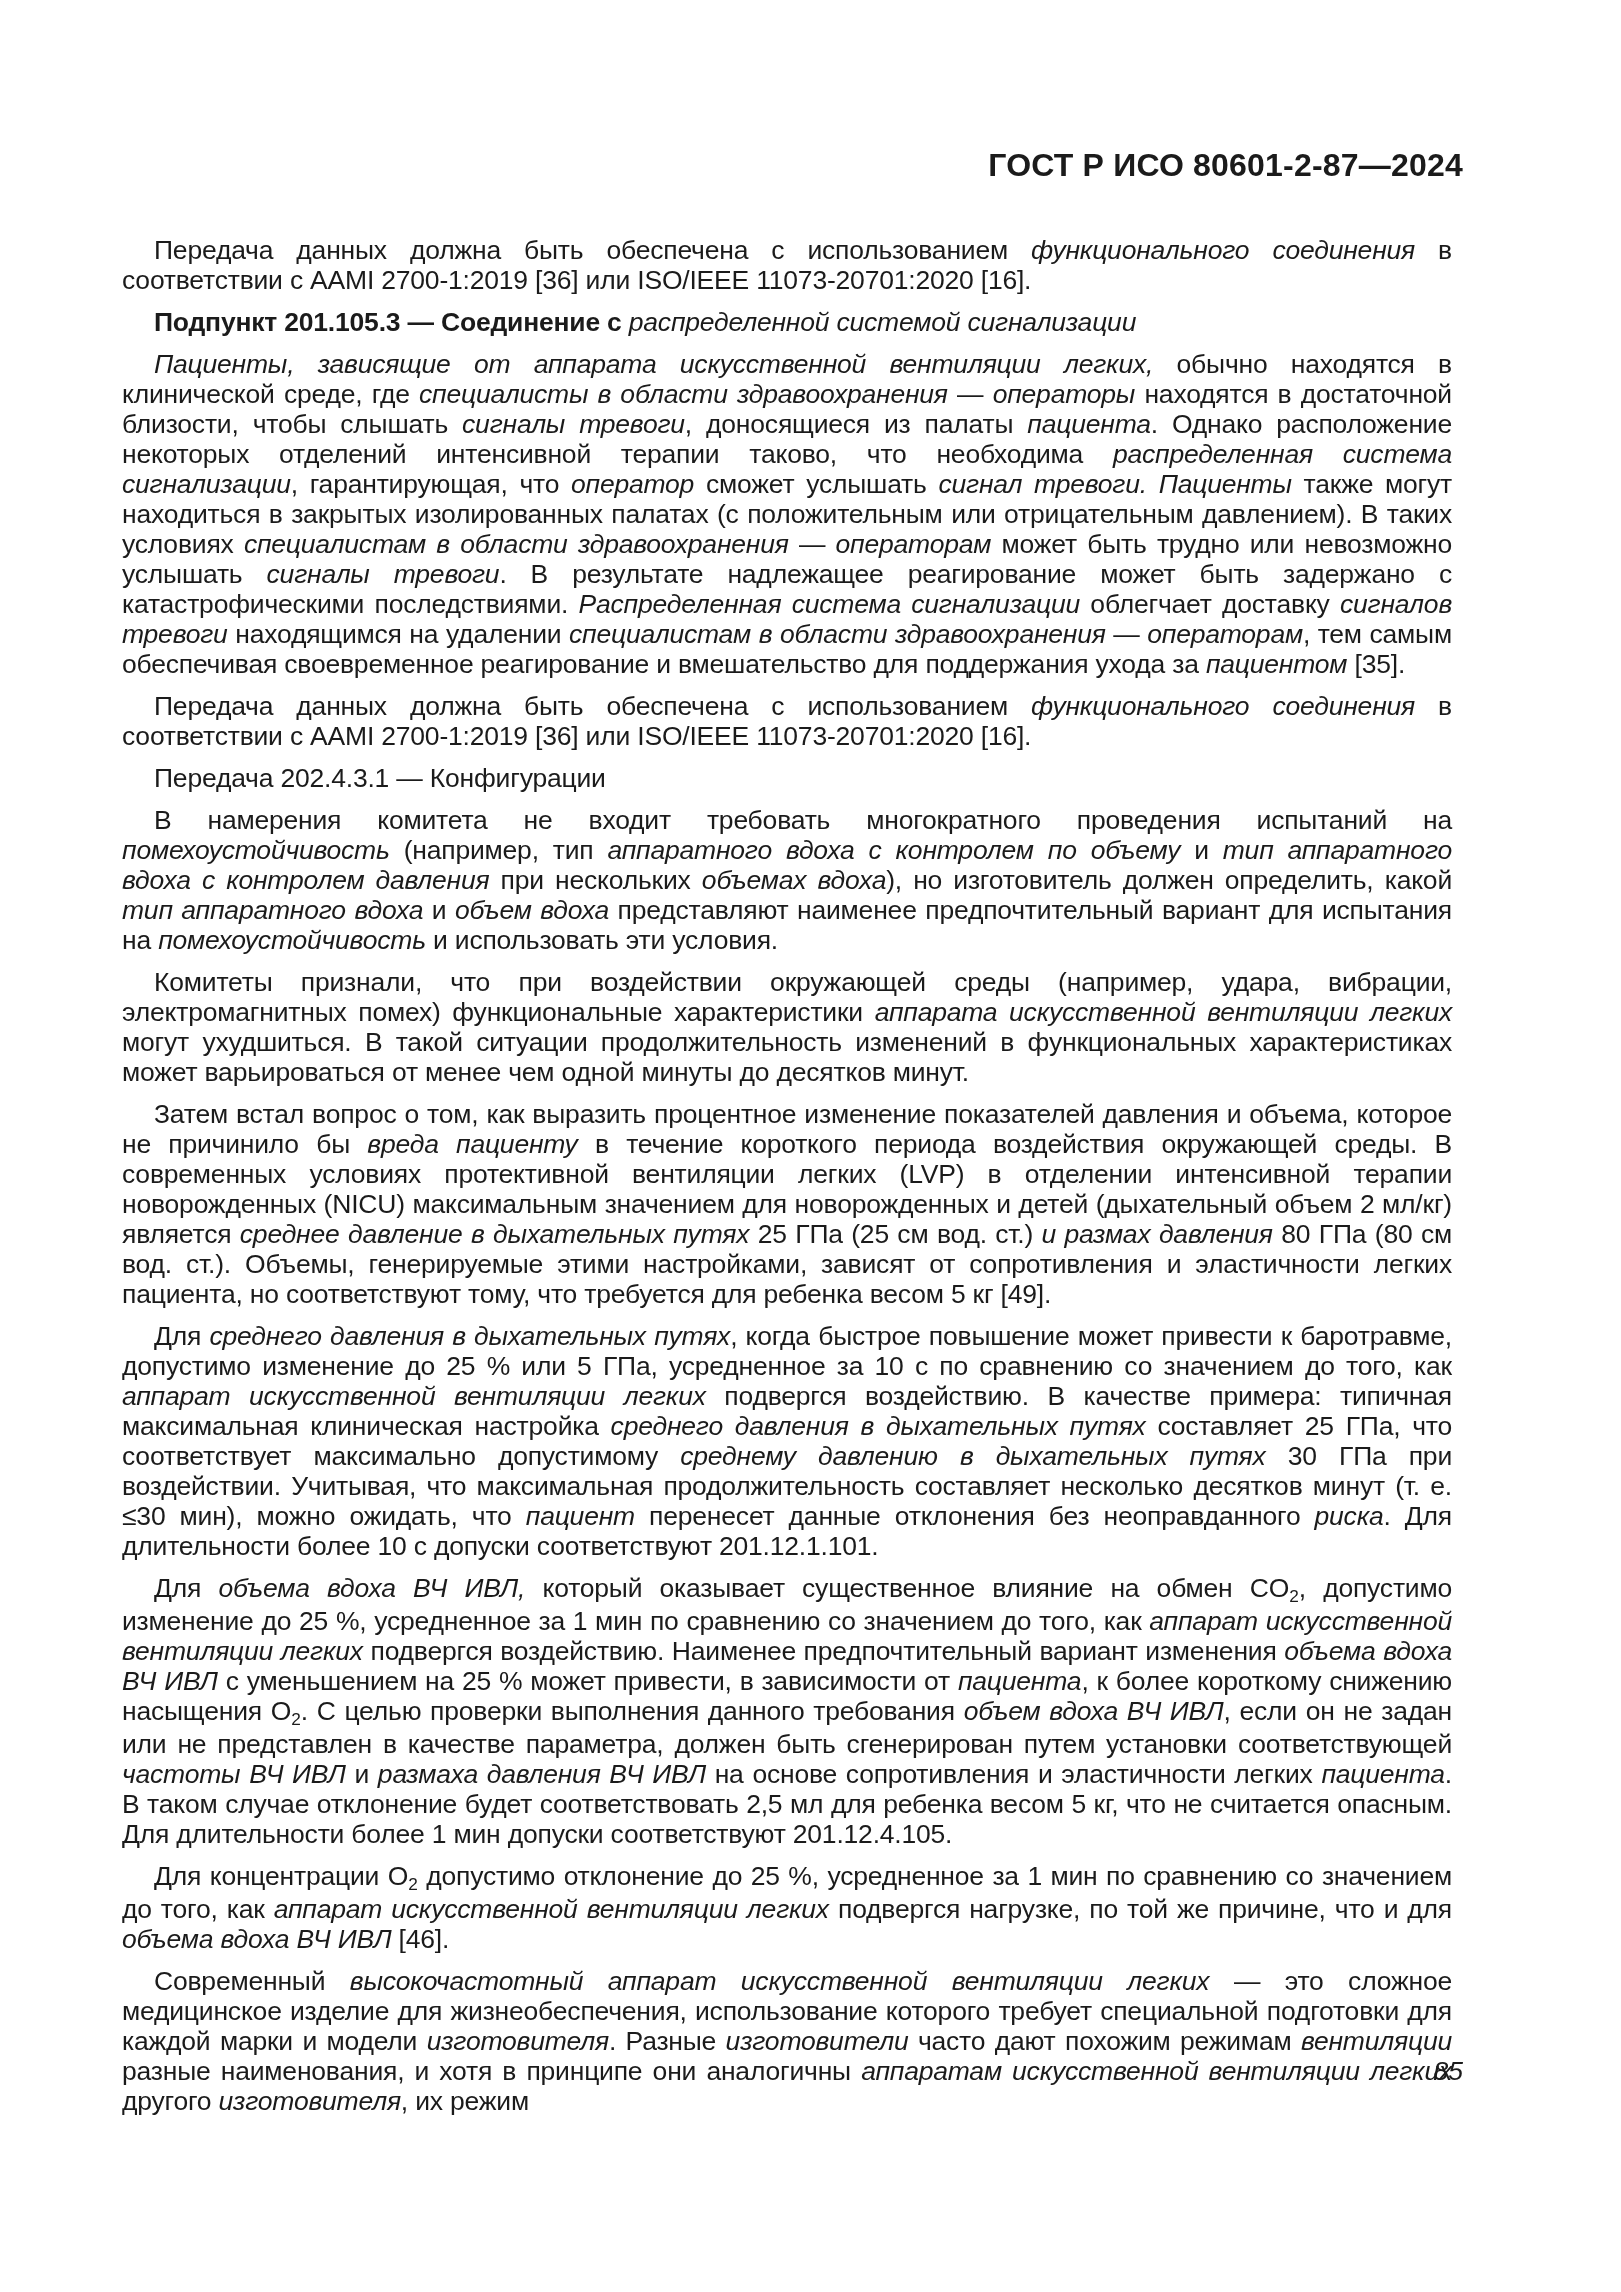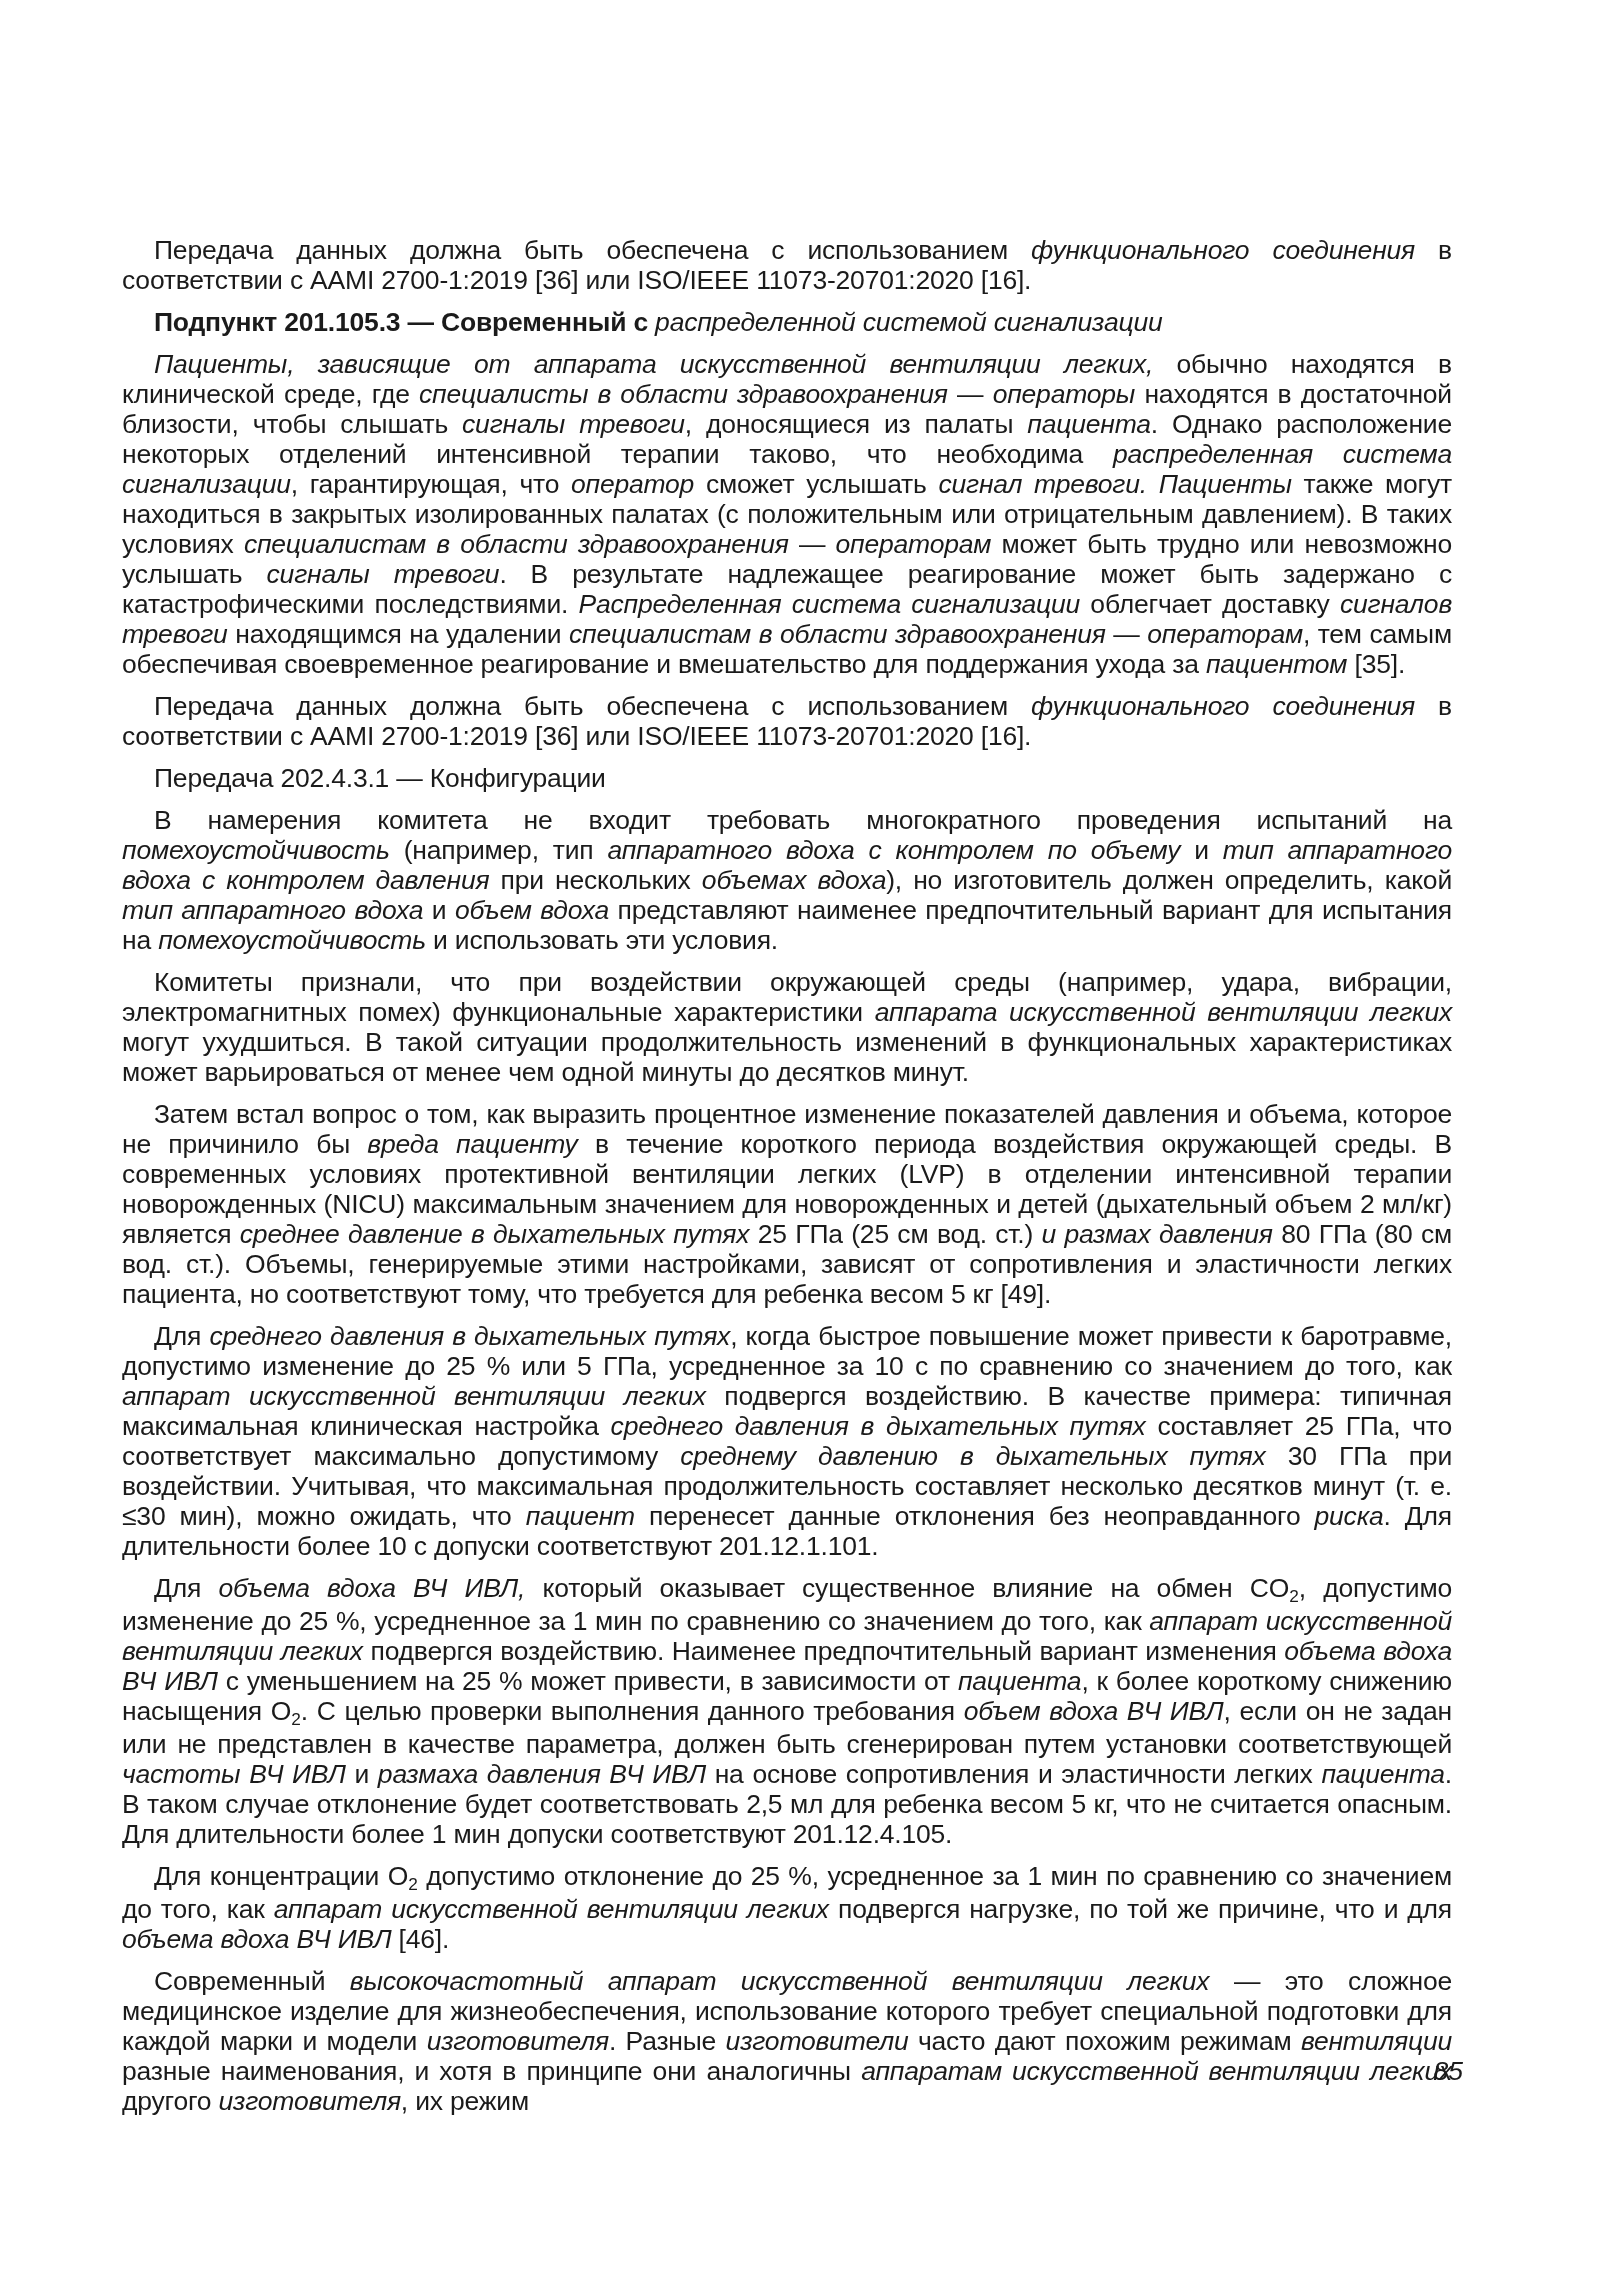--- a/index.html
+++ b/index.html
@@ -67,24 +67,25 @@
     right: 158px;
     font-size: 26.5px;
     text-align: right;
     font-style: italic;
   }
 </style>
 </head>
 <body>
 
 <div class="page">
+  <div class="running-header">ГОСТ Р ИСО 80601-2-87—2024</div>
 
   <div class="content">
       <p class="para body"><span class="seg-n">Передача данных должна быть обеспечена с использованием </span><span class="seg-i">функционального соединения</span><span class="seg-n"> в соответствии с AAMI 2700-1:2019 [36] или ISO/IEEE 11073-20701:2020 [16].</span></p>
-      <p class="para heading"><span class="seg-b">Подпункт 201.105.3 — Современный с </span><span class="seg-bi">распределенной системой сигнализации</span></p>
+      <p class="para heading"><span class="seg-b">Подпункт 201.105.3 — Соединение с </span><span class="seg-bi">распределенной системой сигнализации</span></p>
       <p class="para body"><span class="seg-i">Пациенты, зависящие от аппарата искусственной вентиляции легких,</span><span class="seg-n"> обычно находятся в клинической среде, где </span><span class="seg-i">специалисты в области здравоохранения</span><span class="seg-n"> — </span><span class="seg-i">операторы</span><span class="seg-n"> находятся в достаточной близости, чтобы слышать </span><span class="seg-i">сигналы тревоги</span><span class="seg-n">, доносящиеся из палаты </span><span class="seg-i">пациента</span><span class="seg-n">. Однако расположение некоторых отделений интенсивной терапии таково, что необходима </span><span class="seg-i">распределенная система сигнализации</span><span class="seg-n">, гарантирующая, что </span><span class="seg-i">оператор</span><span class="seg-n"> сможет услышать </span><span class="seg-i">сигнал тревоги. Пациенты</span><span class="seg-n"> также могут находиться в закрытых изолированных палатах (с положительным или отрицательным давлением). В таких условиях </span><span class="seg-i">специалистам в области здравоохранения</span><span class="seg-n"> — </span><span class="seg-i">операторам</span><span class="seg-n"> может быть трудно или невозможно услышать </span><span class="seg-i">сигналы тревоги</span><span class="seg-n">. В результате надлежащее реагирование может быть задержано с катастрофическими последствиями. </span><span class="seg-i">Распределенная система сигнализации</span><span class="seg-n"> облегчает доставку </span><span class="seg-i">сигналов тревоги</span><span class="seg-n"> находящимся на удалении </span><span class="seg-i">специалистам в области здравоохранения</span><span class="seg-n"> — </span><span class="seg-i">операторам</span><span class="seg-n">, тем самым обеспечивая своевременное реагирование и вмешательство для поддержания ухода за </span><span class="seg-i">пациентом</span><span class="seg-n"> [35].</span></p>
       <p class="para body"><span class="seg-n">Передача данных должна быть обеспечена с использованием </span><span class="seg-i">функционального соединения</span><span class="seg-n"> в соответствии с AAMI 2700-1:2019 [36] или ISO/IEEE 11073-20701:2020 [16].</span></p>
       <p class="para body"><span class="seg-n">Передача 202.4.3.1 — Конфигурации</span></p>
       <p class="para body"><span class="seg-n">В намерения комитета не входит требовать многократного проведения испытаний на </span><span class="seg-i">помехоустойчивость</span><span class="seg-n"> (например, тип </span><span class="seg-i">аппаратного вдоха с контролем по объему</span><span class="seg-n"> и </span><span class="seg-i">тип аппаратного вдоха с контролем давления</span><span class="seg-n"> при нескольких </span><span class="seg-i">объемах вдоха</span><span class="seg-n">), но изготовитель должен определить, какой </span><span class="seg-i">тип аппаратного вдоха</span><span class="seg-n"> и </span><span class="seg-i">объем вдоха</span><span class="seg-n"> представляют наименее предпочтительный вариант для испытания на </span><span class="seg-i">помехоустойчивость</span><span class="seg-n"> и использовать эти условия.</span></p>
       <p class="para body"><span class="seg-n">Комитеты признали, что при воздействии окружающей среды (например, удара, вибрации, электромагнитных помех) функциональные характеристики </span><span class="seg-i">аппарата искусственной вентиляции легких</span><span class="seg-n"> могут ухудшиться. В такой ситуации продолжительность изменений в функциональных характеристиках может варьироваться от менее чем одной минуты до десятков минут.</span></p>
       <p class="para body"><span class="seg-n">Затем встал вопрос о том, как выразить процентное изменение показателей давления и объема, которое не причинило бы </span><span class="seg-i">вреда пациенту</span><span class="seg-n"> в течение короткого периода воздействия окружающей среды. В современных условиях протективной вентиляции легких (LVP) в отделении интенсивной терапии новорожденных (NICU) максимальным значением для новорожденных и детей (дыхательный объем 2 мл/кг) является </span><span class="seg-i">среднее давление в дыхательных путях</span><span class="seg-n"> 25 ГПа (25 см вод. ст.) </span><span class="seg-i">и размах давления</span><span class="seg-n"> 80 ГПа (80 см вод. ст.). Объемы, генерируемые этими настройками, зависят от сопротивления и эластичности легких пациента, но соответствуют тому, что требуется для ребенка весом 5 кг [49].</span></p>
       <p class="para body"><span class="seg-n">Для </span><span class="seg-i">среднего давления в дыхательных путях</span><span class="seg-n">, когда быстрое повышение может привести к баротравме, допустимо изменение до 25 % или 5 ГПа, усредненное за 10 с по сравнению со значением до того, как </span><span class="seg-i">аппарат искусственной вентиляции легких</span><span class="seg-n"> подвергся воздействию. В качестве примера: типичная максимальная клиническая настройка </span><span class="seg-i">среднего давления в дыхательных путях</span><span class="seg-n"> составляет 25 ГПа, что соответствует максимально допустимому </span><span class="seg-i">среднему давлению в дыхательных путях</span><span class="seg-n"> 30 ГПа при воздействии. Учитывая, что максимальная продолжительность составляет несколько десятков минут (т. е. ≤30 мин), можно ожидать, что </span><span class="seg-i">пациент</span><span class="seg-n"> перенесет данные отклонения без неоправданного </span><span class="seg-i">риска</span><span class="seg-n">. Для длительности более 10 с допуски соответствуют 201.12.1.101.</span></p>
       <p class="para body"><span class="seg-n">Для </span><span class="seg-i">объема вдоха ВЧ ИВЛ,</span><span class="seg-n"> который оказывает существенное влияние на обмен CO</span><span class="seg-sub">2</span><span class="seg-n">, допустимо изменение до 25 %, усредненное за 1 мин по сравнению со значением до того, как </span><span class="seg-i">аппарат искусственной вентиляции легких</span><span class="seg-n"> подвергся воздействию. Наименее предпочтительный вариант изменения </span><span class="seg-i">объема вдоха ВЧ ИВЛ</span><span class="seg-n"> с уменьшением на 25 % может привести, в зависимости от </span><span class="seg-i">пациента</span><span class="seg-n">, к более короткому снижению насыщения O</span><span class="seg-sub">2</span><span class="seg-n">. С целью проверки выполнения данного требования </span><span class="seg-i">объем вдоха ВЧ ИВЛ</span><span class="seg-n">, если он не задан или не представлен в качестве параметра, должен быть сгенерирован путем установки соответствующей </span><span class="seg-i">частоты ВЧ ИВЛ</span><span class="seg-n"> и </span><span class="seg-i">размаха давления ВЧ ИВЛ</span><span class="seg-n"> на основе сопротивления и эластичности легких </span><span class="seg-i">пациента</span><span class="seg-n">. В таком случае отклонение будет соответствовать 2,5 мл для ребенка весом 5 кг, что не считается опасным. Для длительности более 1 мин допуски соответствуют 201.12.4.105.</span></p>
       <p class="para body"><span class="seg-n">Для концентрации O</span><span class="seg-sub">2</span><span class="seg-n"> допустимо отклонение до 25 %, усредненное за 1 мин по сравнению со значением до того, как </span><span class="seg-i">аппарат искусственной вентиляции легких</span><span class="seg-n"> подвергся нагрузке, по той же причине, что и для </span><span class="seg-i">объема вдоха ВЧ ИВЛ</span><span class="seg-n"> [46].</span></p>
       <p class="para body"><span class="seg-n">Современный </span><span class="seg-i">высокочастотный аппарат искусственной вентиляции легких</span><span class="seg-n"> — это сложное медицинское изделие для жизнеобеспечения, использование которого требует специальной подготовки для каждой марки и модели </span><span class="seg-i">изготовителя</span><span class="seg-n">. Разные </span><span class="seg-i">изготовители</span><span class="seg-n"> часто дают похожим режимам </span><span class="seg-i">вентиляции</span><span class="seg-n"> разные наименования, и хотя в принципе они аналогичны </span><span class="seg-i">аппаратам искусственной вентиляции легких</span><span class="seg-n"> другого </span><span class="seg-i">изготовителя</span><span class="seg-n">, их режим</span></p>

